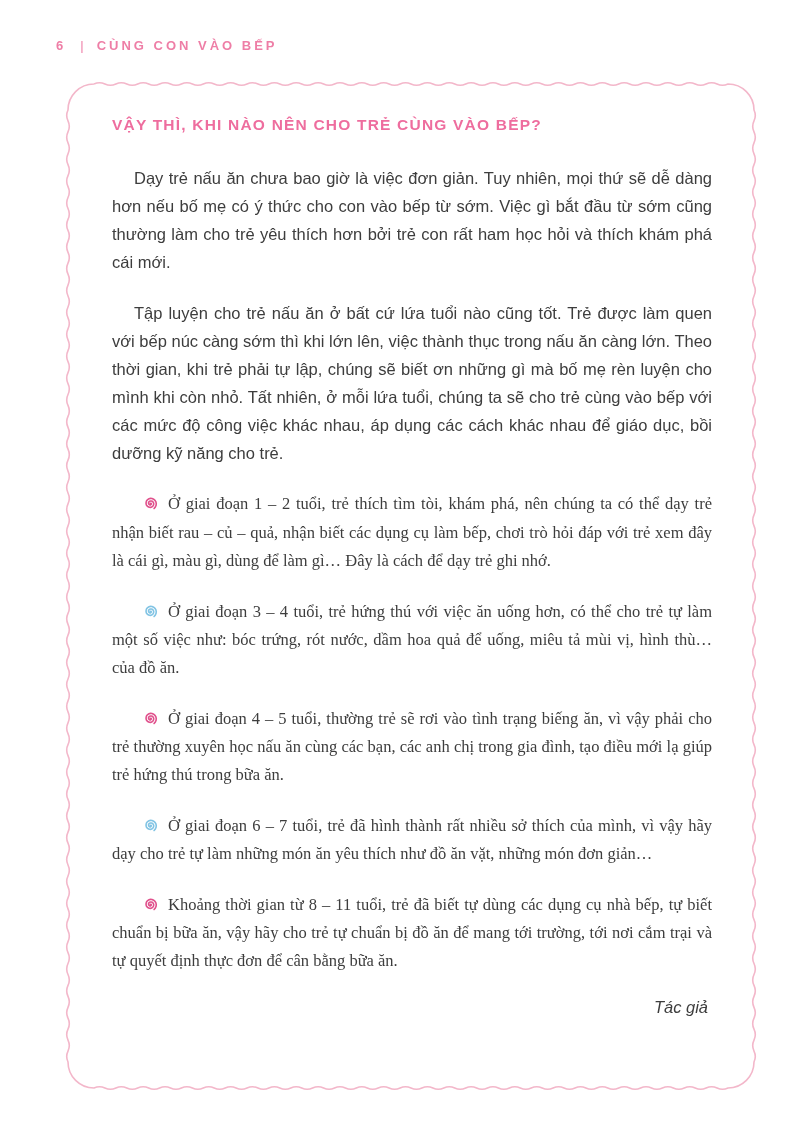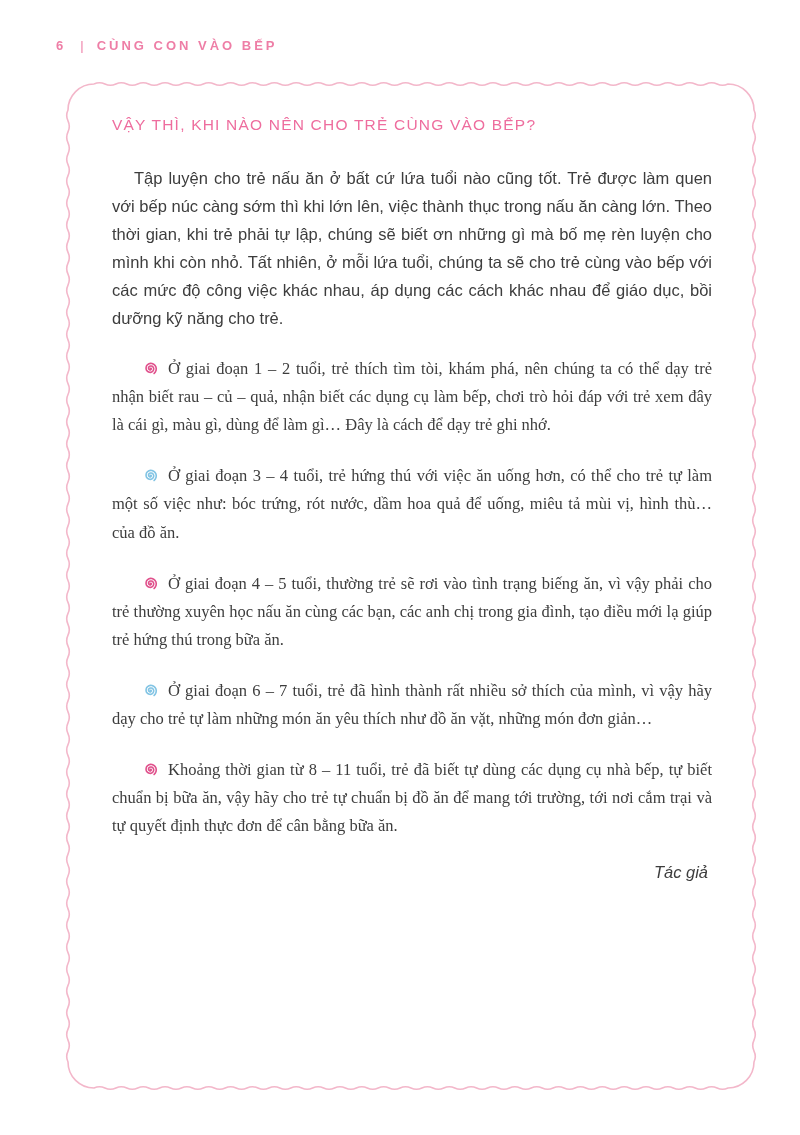--- a/index.html
+++ b/index.html
@@ -36,21 +36,21 @@
     width: 100%; height: 100%;
     display: block;
   }
   .content {
     position: absolute;
     left: 48px; right: 46px; top: 36px; bottom: 26px;
   }
   h1.section-title {
     color: #ee6d9e;
     font-size: 15.5px;
-    font-weight: normal;
+    font-weight: bold;
     letter-spacing: 1.2px;
     margin-bottom: 30px;
   }
   .body-text p.para {
     color: #3d3d3d;
     font-size: 16.5px;
     line-height: 1.7;
     text-align: justify;
     text-indent: 22px;
     margin-bottom: 23px;
@@ -81,20 +81,21 @@
   </div>
 
   <div class="frame">
     <svg class="border-svg" id="border-svg" viewBox="0 0 694 1012" xmlns="http://www.w3.org/2000/svg">
         <path d="M 30 4 Q 35.5 1.4 40.9 4.0 Q 46.4 6.6 51.9 4.0 Q 57.3 1.4 62.8 4.0 Q 68.3 6.6 73.7 4.0 Q 79.2 1.4 84.7 4.0 Q 90.1 6.6 95.6 4.0 Q 101.1 1.4 106.5 4.0 Q 112.0 6.6 117.4 4.0 Q 122.9 1.4 128.4 4.0 Q 133.8 6.6 139.3 4.0 Q 144.8 1.4 150.2 4.0 Q 155.7 6.6 161.2 4.0 Q 166.6 1.4 172.1 4.0 Q 177.6 6.6 183.0 4.0 Q 188.5 1.4 194.0 4.0 Q 199.4 6.6 204.9 4.0 Q 210.4 1.4 215.8 4.0 Q 221.3 6.6 226.8 4.0 Q 232.2 1.4 237.7 4.0 Q 243.2 6.6 248.6 4.0 Q 254.1 1.4 259.6 4.0 Q 265.0 6.6 270.5 4.0 Q 275.9 1.4 281.4 4.0 Q 286.9 6.6 292.3 4.0 Q 297.8 1.4 303.3 4.0 Q 308.7 6.6 314.2 4.0 Q 319.7 1.4 325.1 4.0 Q 330.6 6.6 336.1 4.0 Q 341.5 1.4 347.0 4.0 Q 352.5 6.6 357.9 4.0 Q 363.4 1.4 368.9 4.0 Q 374.3 6.6 379.8 4.0 Q 385.3 1.4 390.7 4.0 Q 396.2 6.6 401.7 4.0 Q 407.1 1.4 412.6 4.0 Q 418.1 6.6 423.5 4.0 Q 429.0 1.4 434.4 4.0 Q 439.9 6.6 445.4 4.0 Q 450.8 1.4 456.3 4.0 Q 461.8 6.6 467.2 4.0 Q 472.7 1.4 478.2 4.0 Q 483.6 6.6 489.1 4.0 Q 494.6 1.4 500.0 4.0 Q 505.5 6.6 511.0 4.0 Q 516.4 1.4 521.9 4.0 Q 527.4 6.6 532.8 4.0 Q 538.3 1.4 543.8 4.0 Q 549.2 6.6 554.7 4.0 Q 560.2 1.4 565.6 4.0 Q 571.1 6.6 576.6 4.0 Q 582.0 1.4 587.5 4.0 Q 592.9 6.6 598.4 4.0 Q 603.9 1.4 609.3 4.0 Q 614.8 6.6 620.3 4.0 Q 625.7 1.4 631.2 4.0 Q 636.7 6.6 642.1 4.0 Q 647.6 1.4 653.1 4.0 Q 658.5 6.6 664.0 4.0 A 26 26 0 0 1 690 30 Q 692.6 35.5 690.0 40.9 Q 687.4 46.4 690.0 51.9 Q 692.6 57.4 690.0 62.8 Q 687.4 68.3 690.0 73.8 Q 692.6 79.2 690.0 84.7 Q 687.4 90.2 690.0 95.7 Q 692.6 101.1 690.0 106.6 Q 687.4 112.1 690.0 117.5 Q 692.6 123.0 690.0 128.5 Q 687.4 134.0 690.0 139.4 Q 692.6 144.9 690.0 150.4 Q 687.4 155.8 690.0 161.3 Q 692.6 166.8 690.0 172.3 Q 687.4 177.7 690.0 183.2 Q 692.6 188.7 690.0 194.1 Q 687.4 199.6 690.0 205.1 Q 692.6 210.6 690.0 216.0 Q 687.4 221.5 690.0 227.0 Q 692.6 232.4 690.0 237.9 Q 687.4 243.4 690.0 248.9 Q 692.6 254.3 690.0 259.8 Q 687.4 265.3 690.0 270.7 Q 692.6 276.2 690.0 281.7 Q 687.4 287.1 690.0 292.6 Q 692.6 298.1 690.0 303.6 Q 687.4 309.0 690.0 314.5 Q 692.6 320.0 690.0 325.4 Q 687.4 330.9 690.0 336.4 Q 692.6 341.9 690.0 347.3 Q 687.4 352.8 690.0 358.3 Q 692.6 363.7 690.0 369.2 Q 687.4 374.7 690.0 380.2 Q 692.6 385.6 690.0 391.1 Q 687.4 396.6 690.0 402.0 Q 692.6 407.5 690.0 413.0 Q 687.4 418.5 690.0 423.9 Q 692.6 429.4 690.0 434.9 Q 687.4 440.3 690.0 445.8 Q 692.6 451.3 690.0 456.8 Q 687.4 462.2 690.0 467.7 Q 692.6 473.2 690.0 478.6 Q 687.4 484.1 690.0 489.6 Q 692.6 495.1 690.0 500.5 Q 687.4 506.0 690.0 511.5 Q 692.6 516.9 690.0 522.4 Q 687.4 527.9 690.0 533.4 Q 692.6 538.8 690.0 544.3 Q 687.4 549.8 690.0 555.2 Q 692.6 560.7 690.0 566.2 Q 687.4 571.7 690.0 577.1 Q 692.6 582.6 690.0 588.1 Q 687.4 593.5 690.0 599.0 Q 692.6 604.5 690.0 610.0 Q 687.4 615.4 690.0 620.9 Q 692.6 626.4 690.0 631.8 Q 687.4 637.3 690.0 642.8 Q 692.6 648.3 690.0 653.7 Q 687.4 659.2 690.0 664.7 Q 692.6 670.1 690.0 675.6 Q 687.4 681.1 690.0 686.6 Q 692.6 692.0 690.0 697.5 Q 687.4 703.0 690.0 708.4 Q 692.6 713.9 690.0 719.4 Q 687.4 724.9 690.0 730.3 Q 692.6 735.8 690.0 741.3 Q 687.4 746.7 690.0 752.2 Q 692.6 757.7 690.0 763.1 Q 687.4 768.6 690.0 774.1 Q 692.6 779.6 690.0 785.0 Q 687.4 790.5 690.0 796.0 Q 692.6 801.4 690.0 806.9 Q 687.4 812.4 690.0 817.9 Q 692.6 823.3 690.0 828.8 Q 687.4 834.3 690.0 839.7 Q 692.6 845.2 690.0 850.7 Q 687.4 856.2 690.0 861.6 Q 692.6 867.1 690.0 872.6 Q 687.4 878.0 690.0 883.5 Q 692.6 889.0 690.0 894.5 Q 687.4 899.9 690.0 905.4 Q 692.6 910.9 690.0 916.3 Q 687.4 921.8 690.0 927.3 Q 692.6 932.8 690.0 938.2 Q 687.4 943.7 690.0 949.2 Q 692.6 954.6 690.0 960.1 Q 687.4 965.6 690.0 971.1 Q 692.6 976.5 690.0 982.0 A 26 26 0 0 1 664 1008 Q 658.5 1010.6 653.1 1008.0 Q 647.6 1005.4 642.1 1008.0 Q 636.7 1010.6 631.2 1008.0 Q 625.7 1005.4 620.3 1008.0 Q 614.8 1010.6 609.3 1008.0 Q 603.9 1005.4 598.4 1008.0 Q 592.9 1010.6 587.5 1008.0 Q 582.0 1005.4 576.6 1008.0 Q 571.1 1010.6 565.6 1008.0 Q 560.2 1005.4 554.7 1008.0 Q 549.2 1010.6 543.8 1008.0 Q 538.3 1005.4 532.8 1008.0 Q 527.4 1010.6 521.9 1008.0 Q 516.4 1005.4 511.0 1008.0 Q 505.5 1010.6 500.0 1008.0 Q 494.6 1005.4 489.1 1008.0 Q 483.6 1010.6 478.2 1008.0 Q 472.7 1005.4 467.2 1008.0 Q 461.8 1010.6 456.3 1008.0 Q 450.8 1005.4 445.4 1008.0 Q 439.9 1010.6 434.4 1008.0 Q 429.0 1005.4 423.5 1008.0 Q 418.1 1010.6 412.6 1008.0 Q 407.1 1005.4 401.7 1008.0 Q 396.2 1010.6 390.7 1008.0 Q 385.3 1005.4 379.8 1008.0 Q 374.3 1010.6 368.9 1008.0 Q 363.4 1005.4 357.9 1008.0 Q 352.5 1010.6 347.0 1008.0 Q 341.5 1005.4 336.1 1008.0 Q 330.6 1010.6 325.1 1008.0 Q 319.7 1005.4 314.2 1008.0 Q 308.7 1010.6 303.3 1008.0 Q 297.8 1005.4 292.3 1008.0 Q 286.9 1010.6 281.4 1008.0 Q 275.9 1005.4 270.5 1008.0 Q 265.0 1010.6 259.6 1008.0 Q 254.1 1005.4 248.6 1008.0 Q 243.2 1010.6 237.7 1008.0 Q 232.2 1005.4 226.8 1008.0 Q 221.3 1010.6 215.8 1008.0 Q 210.4 1005.4 204.9 1008.0 Q 199.4 1010.6 194.0 1008.0 Q 188.5 1005.4 183.0 1008.0 Q 177.6 1010.6 172.1 1008.0 Q 166.6 1005.4 161.2 1008.0 Q 155.7 1010.6 150.2 1008.0 Q 144.8 1005.4 139.3 1008.0 Q 133.8 1010.6 128.4 1008.0 Q 122.9 1005.4 117.4 1008.0 Q 112.0 1010.6 106.5 1008.0 Q 101.1 1005.4 95.6 1008.0 Q 90.1 1010.6 84.7 1008.0 Q 79.2 1005.4 73.7 1008.0 Q 68.3 1010.6 62.8 1008.0 Q 57.3 1005.4 51.9 1008.0 Q 46.4 1010.6 40.9 1008.0 Q 35.5 1005.4 30.0 1008.0 A 26 26 0 0 1 4 982 Q 1.4 976.5 4.0 971.1 Q 6.6 965.6 4.0 960.1 Q 1.4 954.6 4.0 949.2 Q 6.6 943.7 4.0 938.2 Q 1.4 932.8 4.0 927.3 Q 6.6 921.8 4.0 916.3 Q 1.4 910.9 4.0 905.4 Q 6.6 899.9 4.0 894.5 Q 1.4 889.0 4.0 883.5 Q 6.6 878.0 4.0 872.6 Q 1.4 867.1 4.0 861.6 Q 6.6 856.2 4.0 850.7 Q 1.4 845.2 4.0 839.7 Q 6.6 834.3 4.0 828.8 Q 1.4 823.3 4.0 817.9 Q 6.6 812.4 4.0 806.9 Q 1.4 801.4 4.0 796.0 Q 6.6 790.5 4.0 785.0 Q 1.4 779.6 4.0 774.1 Q 6.6 768.6 4.0 763.1 Q 1.4 757.7 4.0 752.2 Q 6.6 746.7 4.0 741.3 Q 1.4 735.8 4.0 730.3 Q 6.6 724.9 4.0 719.4 Q 1.4 713.9 4.0 708.4 Q 6.6 703.0 4.0 697.5 Q 1.4 692.0 4.0 686.6 Q 6.6 681.1 4.0 675.6 Q 1.4 670.1 4.0 664.7 Q 6.6 659.2 4.0 653.7 Q 1.4 648.3 4.0 642.8 Q 6.6 637.3 4.0 631.8 Q 1.4 626.4 4.0 620.9 Q 6.6 615.4 4.0 610.0 Q 1.4 604.5 4.0 599.0 Q 6.6 593.5 4.0 588.1 Q 1.4 582.6 4.0 577.1 Q 6.6 571.7 4.0 566.2 Q 1.4 560.7 4.0 555.2 Q 6.6 549.8 4.0 544.3 Q 1.4 538.8 4.0 533.4 Q 6.6 527.9 4.0 522.4 Q 1.4 516.9 4.0 511.5 Q 6.6 506.0 4.0 500.5 Q 1.4 495.1 4.0 489.6 Q 6.6 484.1 4.0 478.6 Q 1.4 473.2 4.0 467.7 Q 6.6 462.2 4.0 456.8 Q 1.4 451.3 4.0 445.8 Q 6.6 440.3 4.0 434.9 Q 1.4 429.4 4.0 423.9 Q 6.6 418.5 4.0 413.0 Q 1.4 407.5 4.0 402.0 Q 6.6 396.6 4.0 391.1 Q 1.4 385.6 4.0 380.2 Q 6.6 374.7 4.0 369.2 Q 1.4 363.7 4.0 358.3 Q 6.6 352.8 4.0 347.3 Q 1.4 341.9 4.0 336.4 Q 6.6 330.9 4.0 325.4 Q 1.4 320.0 4.0 314.5 Q 6.6 309.0 4.0 303.6 Q 1.4 298.1 4.0 292.6 Q 6.6 287.1 4.0 281.7 Q 1.4 276.2 4.0 270.7 Q 6.6 265.3 4.0 259.8 Q 1.4 254.3 4.0 248.9 Q 6.6 243.4 4.0 237.9 Q 1.4 232.4 4.0 227.0 Q 6.6 221.5 4.0 216.0 Q 1.4 210.6 4.0 205.1 Q 6.6 199.6 4.0 194.1 Q 1.4 188.7 4.0 183.2 Q 6.6 177.7 4.0 172.3 Q 1.4 166.8 4.0 161.3 Q 6.6 155.8 4.0 150.4 Q 1.4 144.9 4.0 139.4 Q 6.6 134.0 4.0 128.5 Q 1.4 123.0 4.0 117.5 Q 6.6 112.1 4.0 106.6 Q 1.4 101.1 4.0 95.7 Q 6.6 90.2 4.0 84.7 Q 1.4 79.2 4.0 73.8 Q 6.6 68.3 4.0 62.8 Q 1.4 57.4 4.0 51.9 Q 6.6 46.4 4.0 40.9 Q 1.4 35.5 4.0 30.0 A 26 26 0 0 1 30 4" fill="none" stroke="#f3b7ca" stroke-width="1.6"></path>
       </svg>
 
     <div class="content">
       <h1 class="section-title" style="color: rgb(238, 109, 158);">VẬY THÌ, KHI NÀO NÊN CHO TRẺ CÙNG VÀO BẾP?</h1>
       <div class="body-text" id="paragraphs">
+          <p class="para"><span>Dạy trẻ nấu ăn chưa bao giờ là việc đơn giản. Tuy nhiên, mọi thứ sẽ dễ dàng hơn nếu bố mẹ có ý thức cho con vào bếp từ sớm. Việc gì bắt đầu từ sớm cũng thường làm cho trẻ yêu thích hơn bởi trẻ con rất ham học hỏi và thích khám phá cái mới.</span></p>
           <p class="para"><span>Tập luyện cho trẻ nấu ăn ở bất cứ lứa tuổi nào cũng tốt. Trẻ được làm quen với bếp núc càng sớm thì khi lớn lên, việc thành thục trong nấu ăn càng lớn. Theo thời gian, khi trẻ phải tự lập, chúng sẽ biết ơn những gì mà bố mẹ rèn luyện cho mình khi còn nhỏ. Tất nhiên, ở mỗi lứa tuổi, chúng ta sẽ cho trẻ cùng vào bếp với các mức độ công việc khác nhau, áp dụng các cách khác nhau để giáo dục, bồi dưỡng kỹ năng cho trẻ.</span></p>
           <p class="para has-icon"><svg viewBox="0 0 18 18" class="spiral">
               <path d="M9.0 9.0L9.0 8.9L9.2 8.8L9.3 8.8L9.5 8.8L9.7 9.0L9.8 9.3L9.8 9.6L9.6 9.9L9.4 10.2L9.0 10.4L8.5 10.4L8.0 10.3L7.6 10.0L7.2 9.6L7.0 9.0L6.9 8.3L7.1 7.6L7.6 7.0L8.2 6.6L9.0 6.3L9.9 6.3L10.8 6.6L11.5 7.2L12.1 8.0L12.4 9.0L12.3 10.1L12.0 11.1L11.2 12.1L10.2 12.7L9.0 13.1L7.7 13.0L6.5 12.5L5.4 11.6L4.6 10.4L4.3 9.0L4.4 7.5L4.9 6.1L6.0 4.8L7.4 4.0L9.0 3.6L10.7 3.7L12.3 4.4L13.7 5.6L14.7 7.2L15.1 9.0L14.9 10.9L14.1 12.7L12.8 14.3" fill="none" stroke="#e0518c" stroke-width="1.7" stroke-linecap="round"></path>
             </svg><span>Ở giai đoạn 1 – 2 tuổi, trẻ thích tìm tòi, khám phá, nên chúng ta có thể dạy trẻ nhận biết rau – củ – quả, nhận biết các dụng cụ làm bếp, chơi trò hỏi đáp với trẻ xem đây là cái gì, màu gì, dùng để làm gì… Đây là cách để dạy trẻ ghi nhớ.</span></p>
           <p class="para has-icon"><svg viewBox="0 0 18 18" class="spiral">
               <path d="M9.0 9.0L9.0 8.9L9.2 8.8L9.3 8.8L9.5 8.8L9.7 9.0L9.8 9.3L9.8 9.6L9.6 9.9L9.4 10.2L9.0 10.4L8.5 10.4L8.0 10.3L7.6 10.0L7.2 9.6L7.0 9.0L6.9 8.3L7.1 7.6L7.6 7.0L8.2 6.6L9.0 6.3L9.9 6.3L10.8 6.6L11.5 7.2L12.1 8.0L12.4 9.0L12.3 10.1L12.0 11.1L11.2 12.1L10.2 12.7L9.0 13.1L7.7 13.0L6.5 12.5L5.4 11.6L4.6 10.4L4.3 9.0L4.4 7.5L4.9 6.1L6.0 4.8L7.4 4.0L9.0 3.6L10.7 3.7L12.3 4.4L13.7 5.6L14.7 7.2L15.1 9.0L14.9 10.9L14.1 12.7L12.8 14.3" fill="none" stroke="#82c4e4" stroke-width="1.7" stroke-linecap="round"></path>
             </svg><span>Ở giai đoạn 3 – 4 tuổi, trẻ hứng thú với việc ăn uống hơn, có thể cho trẻ tự làm một số việc như: bóc trứng, rót nước, dầm hoa quả để uống, miêu tả mùi vị, hình thù… của đồ ăn.</span></p>
           <p class="para has-icon"><svg viewBox="0 0 18 18" class="spiral">
               <path d="M9.0 9.0L9.0 8.9L9.2 8.8L9.3 8.8L9.5 8.8L9.7 9.0L9.8 9.3L9.8 9.6L9.6 9.9L9.4 10.2L9.0 10.4L8.5 10.4L8.0 10.3L7.6 10.0L7.2 9.6L7.0 9.0L6.9 8.3L7.1 7.6L7.6 7.0L8.2 6.6L9.0 6.3L9.9 6.3L10.8 6.6L11.5 7.2L12.1 8.0L12.4 9.0L12.3 10.1L12.0 11.1L11.2 12.1L10.2 12.7L9.0 13.1L7.7 13.0L6.5 12.5L5.4 11.6L4.6 10.4L4.3 9.0L4.4 7.5L4.9 6.1L6.0 4.8L7.4 4.0L9.0 3.6L10.7 3.7L12.3 4.4L13.7 5.6L14.7 7.2L15.1 9.0L14.9 10.9L14.1 12.7L12.8 14.3" fill="none" stroke="#e0518c" stroke-width="1.7" stroke-linecap="round"></path>
             </svg><span>Ở giai đoạn 4 – 5 tuổi, thường trẻ sẽ rơi vào tình trạng biếng ăn, vì vậy phải cho trẻ thường xuyên học nấu ăn cùng các bạn, các anh chị trong gia đình, tạo điều mới lạ giúp trẻ hứng thú trong bữa ăn.</span></p>

